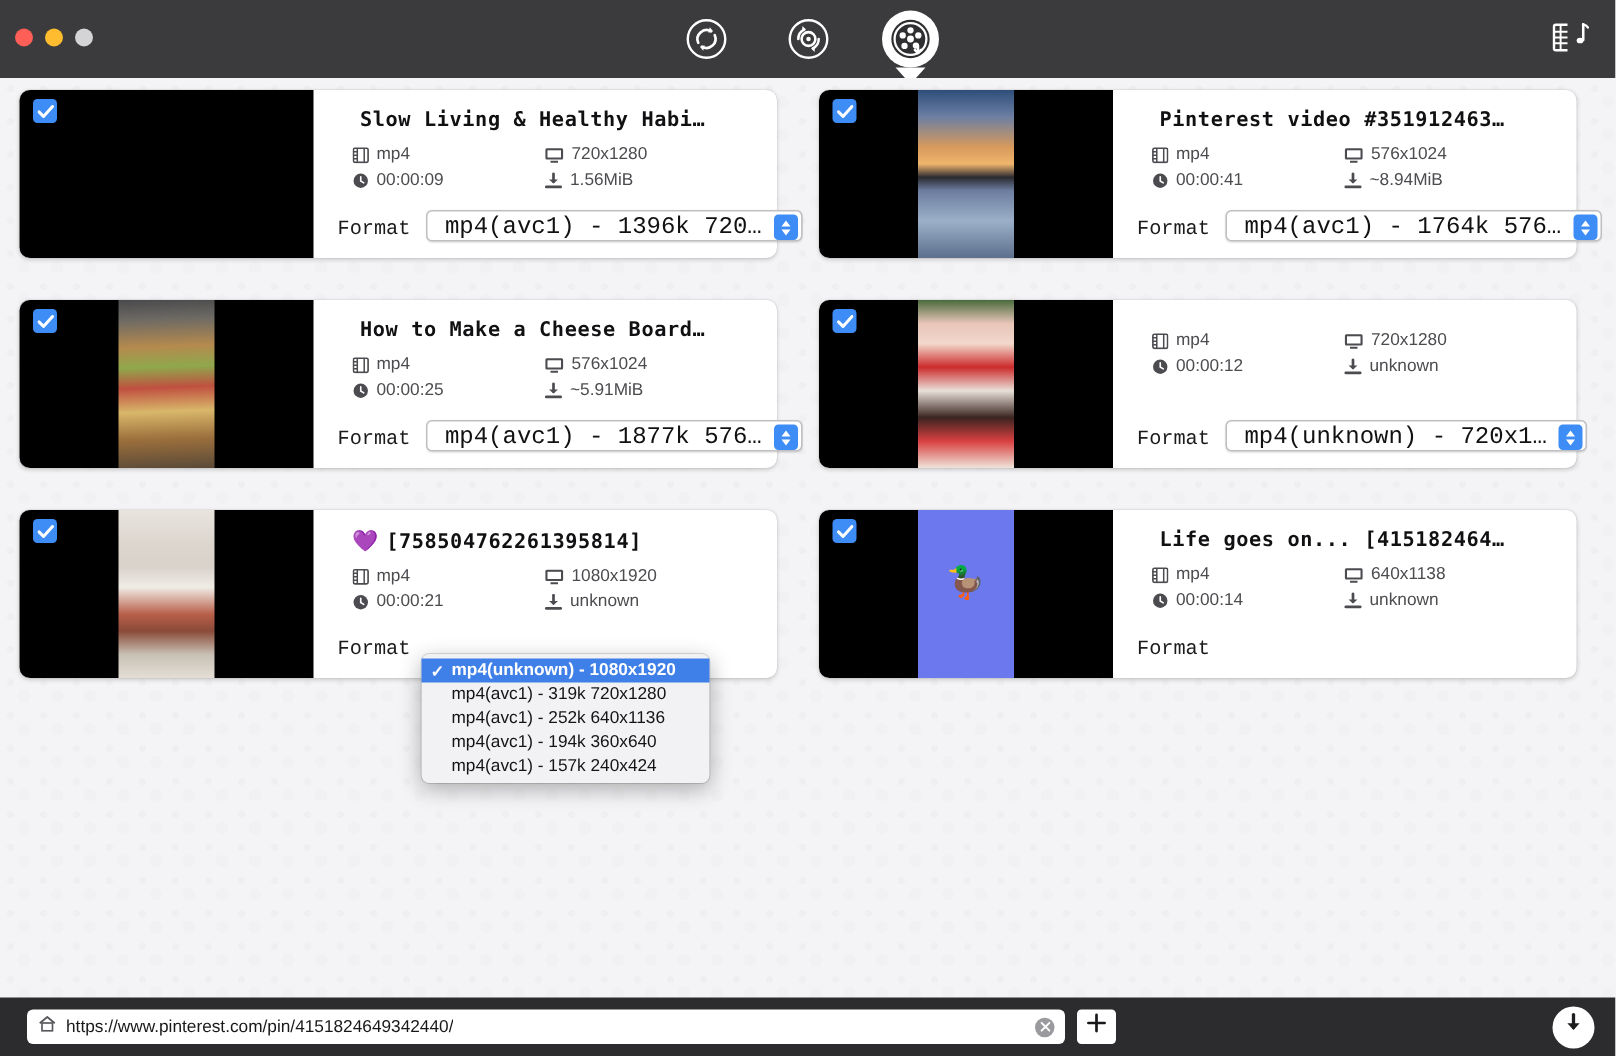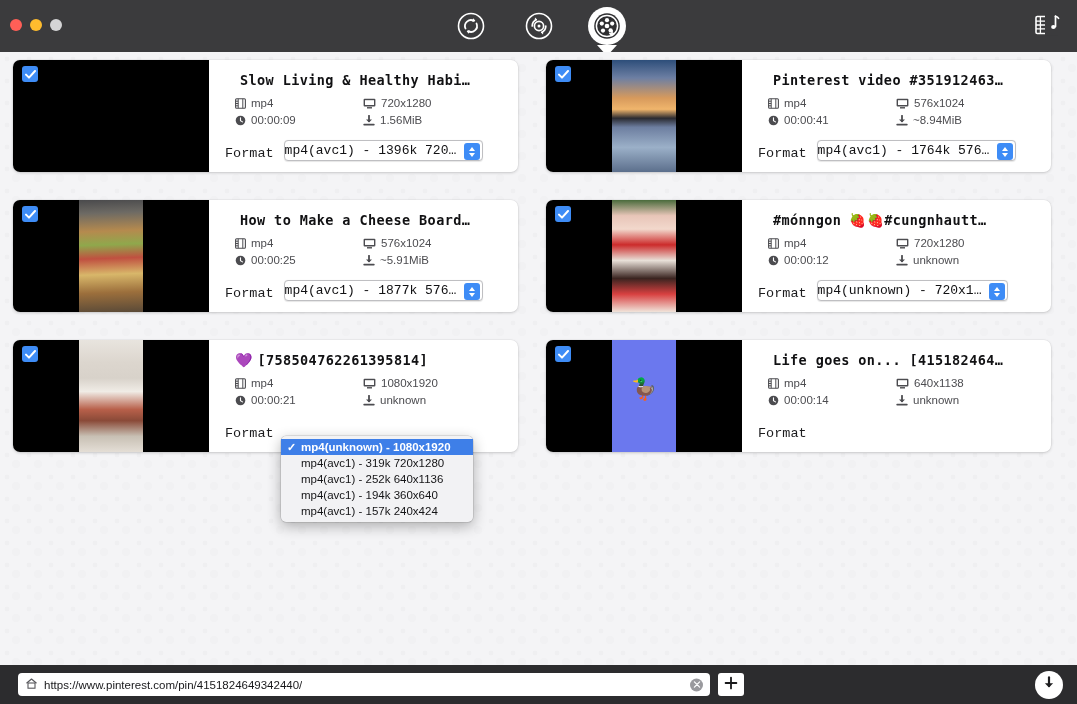--- a/index.html
+++ b/index.html
@@ -142,22 +142,22 @@
   .fmtlabel { font-size: 13.5px; color: #1c1c1e; }
   .select {
     position: relative;
     height: 21px;
     min-width: 152px;
     background: #ffffff;
     border: .5px solid #bfbfc2;
     border-radius: 4px;
     box-shadow: 0 .5px 1px rgba(0,0,0,.10);
     display: flex; align-items: center;
-    padding: 0 26px 0 0;
-    font-size: 13px;
+    padding: 0 26px 0 12px;
+    font-size: 16px;
     color: #111113;
     white-space: nowrap;
     cursor: pointer;
     margin-top: 12px;
   }
   .stepper {
     position: absolute; right: 2px; top: 2px;
     width: 16px; height: 17px;
     background: #3e8cf6;
     border-radius: 3px;
@@ -529,24 +529,20 @@
           <div class="cb">
             <span>
               <svg width="11" height="9" viewBox="0 0 11 9">
                   <path d="M1 4.6l3 3L10 1" stroke="#fff" stroke-width="2" fill="none" stroke-linecap="round" stroke-linejoin="round"></path>
                 </svg>
             </span>
           </div>
           <div class="thumb-inner" style="background:linear-gradient(180deg,#4a6b3c 0%,#e8c5b8 14%,#f2d8cc 26%,#cc2b2b 40%,#e8e0d8 54%,#3a2420 70%,#d84040 84%,#f0e4da 100%);"></div>
         </div>
         <div class="info">
-          <div class="vtitle">
-            <span class="emj"></span>
-            <span>#mónngon 🍓🍓#cungnhautt…</span>
-          </div>
           <div class="meta">
             <div class="mi">
               <span>
                 <svg width="11" height="11" viewBox="0 0 11 11">
                     <rect x=".6" y=".8" width="9.8" height="9.4" rx="1" fill="none" stroke="#4c4c50" stroke-width="1.1"></rect>
                     <path d="M3.2.8v9.4M.6 3.2h2.6M.6 5.5h2.6M.6 7.8h2.6M7.8.8v9.4" stroke="#4c4c50" stroke-width="1"></path>
                   </svg>
               </span>
               <span>mp4</span>
             </div>

